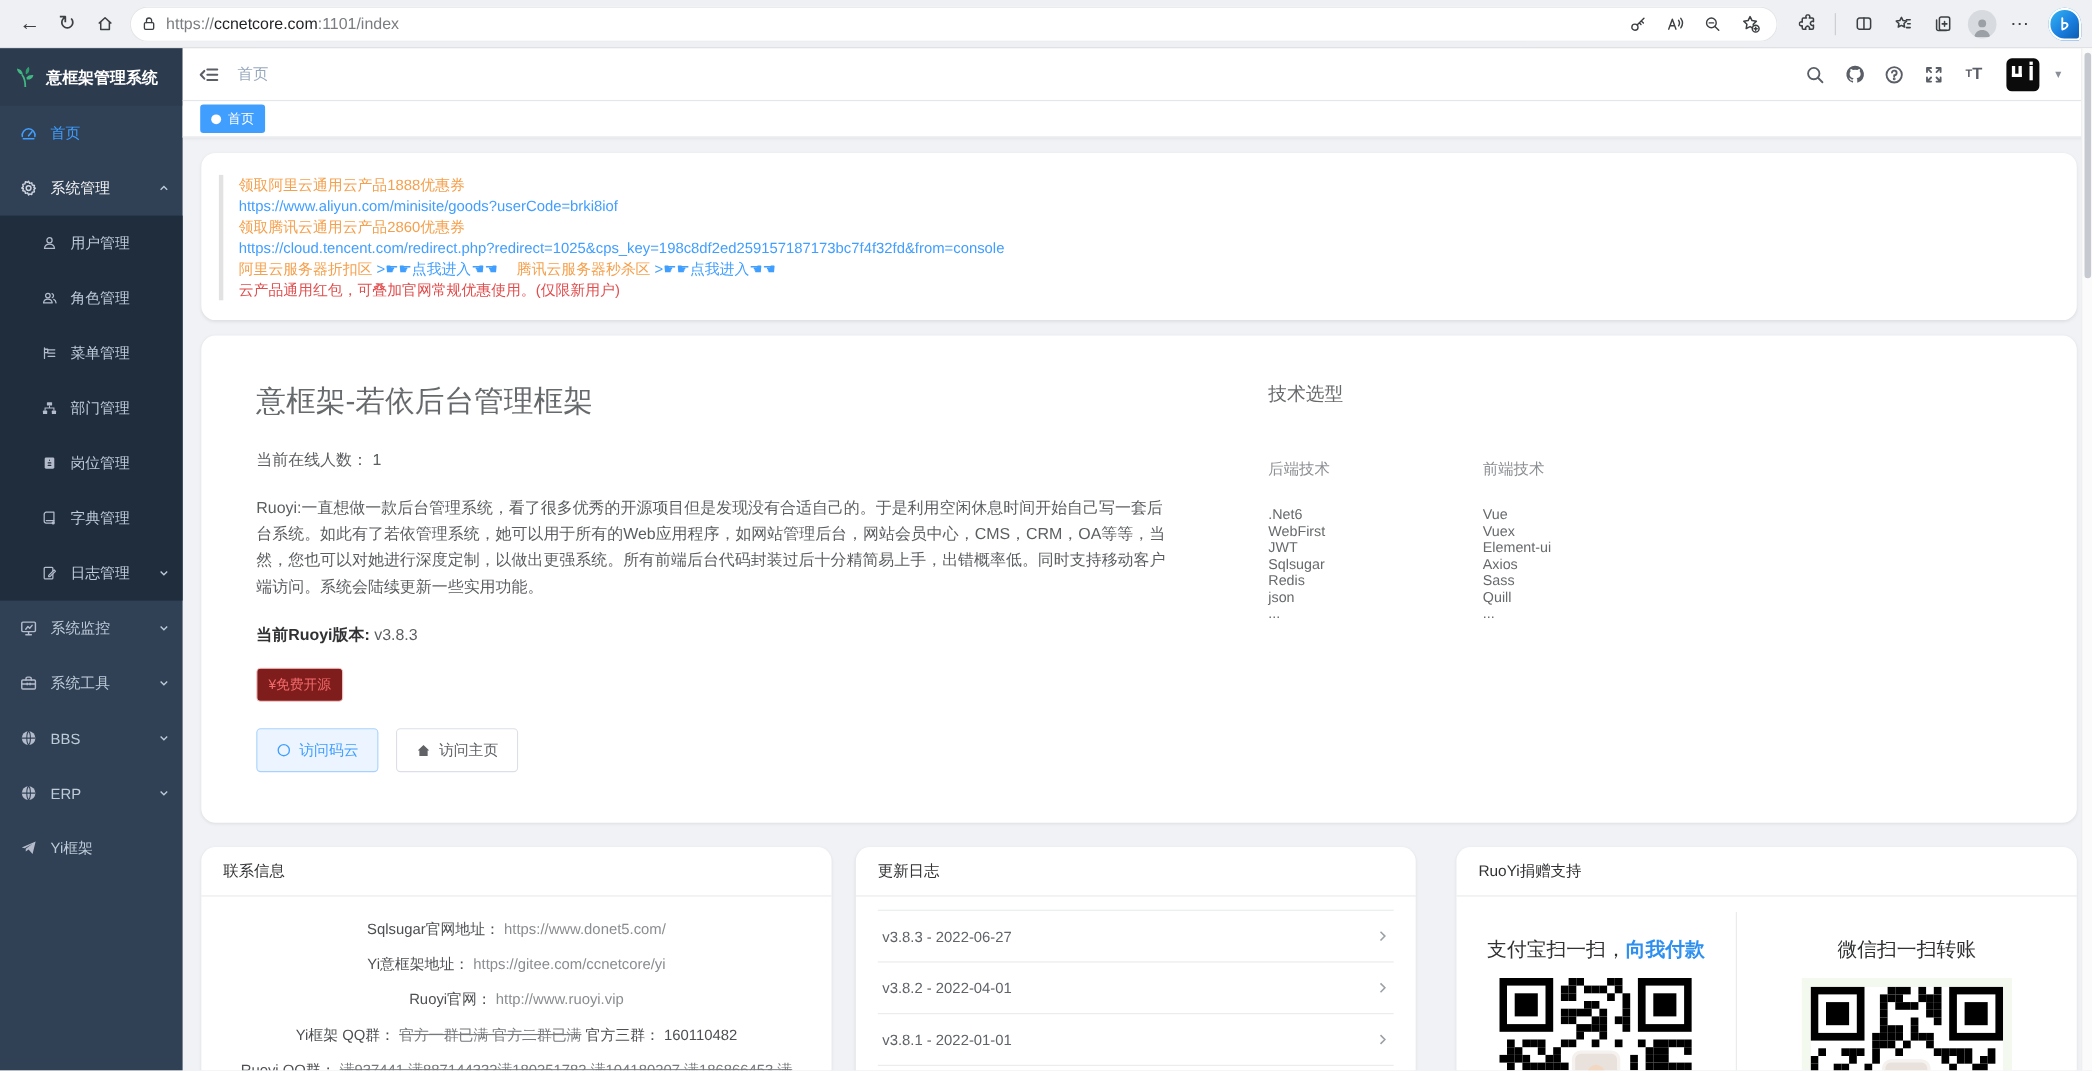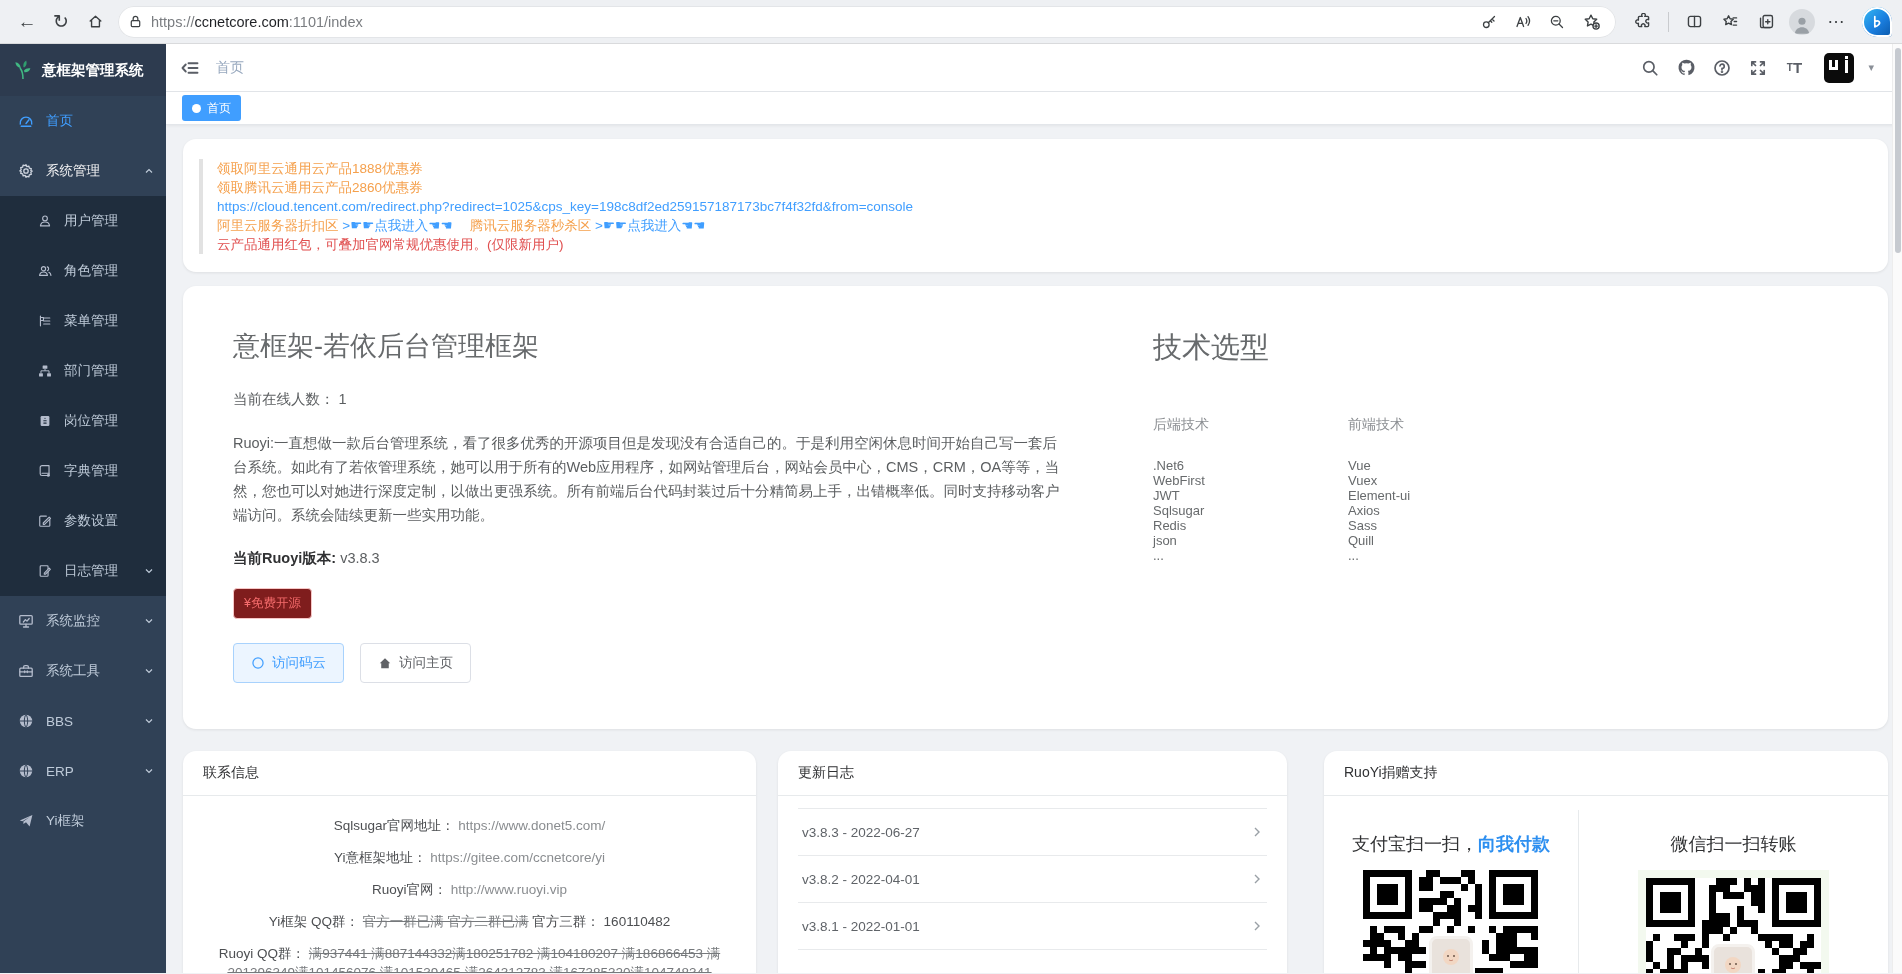--- a/index.html
+++ b/index.html
@@ -285,27 +285,20 @@
           </svg>
         <span class="lbl">岗位管理</span>
       </div>
       <div class="s-item">
         <svg class="i14 stroke" viewBox="0 0 16 16">
             <path d="M4.6 1.9h8v11.2h-8A2.1 2.1 0 0 1 2.5 11V4a2.1 2.1 0 0 1 2.1-2.1z"></path>
             <path d="M4.6 10.6h8"></path>
             <circle cx="11.8" cy="13" r="1.6" fill="#b4bccc" stroke="none"></circle>
           </svg>
         <span class="lbl">字典管理</span>
-      </div>
-      <div class="s-item">
-        <svg class="i14 stroke" viewBox="0 0 16 16">
-            <path d="M13.5 6.5V13a1 1 0 0 1-1 1H3a1 1 0 0 1-1-1V3.5a1 1 0 0 1 1-1h6.5"></path>
-            <path d="M6 10.3l6.8-6.8 1.5 1.5-6.8 6.8H6z"></path>
-          </svg>
-        <span class="lbl">参数设置</span>
       </div>
       <div class="s-item">
         <svg class="i14 stroke" viewBox="0 0 16 16">
             <rect x="2.5" y="2" width="9" height="12" rx="1"></rect>
             <path d="M7.2 10.4l5.6-5.6 1.3 1.3-5.6 5.6H7.2z" fill="#1f2d3d"></path>
           </svg>
         <span class="lbl">日志管理</span>
         <svg class="chev" width="10" height="10" viewBox="0 0 10 10">
             <path d="M2 3.5l3 3 3-3" fill="none" stroke="#bfcbd9" stroke-width="1.2"></path>
           </svg>
@@ -406,20 +399,21 @@
           <i class="dot"></i>
           <span>首页</span>
         </span>
     </div>
 
     <div class="content">
 
       <div class="card notice">
         <div class="notice-inner">
           <div class="t-org">领取阿里云通用云产品1888优惠券</div>
+          <div class="t-blu">https://www.aliyun.com/minisite/goods?userCode=brki8iof</div>
           <div class="t-org">领取腾讯云通用云产品2860优惠券</div>
           <div class="t-blu">https://cloud.tencent.com/redirect.php?redirect=1025&amp;cps_key=198c8df2ed259157187173bc7f4f32fd&amp;from=console</div>
           <div>
             <span class="t-org">阿里云服务器折扣区 </span><span class="t-blu">&gt;☛☛点我进入☚☚</span><span class="t-org">　 腾讯云服务器秒杀区 </span><span class="t-blu">&gt;☛☛点我进入☚☚</span>
           </div>
           <div class="t-red">云产品通用红包，可叠加官网常规优惠使用。(仅限新用户)</div>
         </div>
       </div>
 
       <div class="card intro">
@@ -438,21 +432,21 @@
             </span>
             <span class="btn btn-home">
               <svg width="14" height="14" viewBox="0 0 16 16">
                   <path d="M2 8.2L8 2.6l6 5.6h-1.7V14H3.7V8.2z" fill="#606266"></path>
                 </svg>
               <span>访问主页</span>
             </span>
           </div>
         </div>
         <div class="intro-right">
-          <h2 class="big" style="font-size:29px;">技术选型</h2>
+          <h2 class="big" style="font-size:17px;">技术选型</h2>
           <div class="tech-cols">
             <div class="tech-col">
               <div class="tech-sub">后端技术</div>
               <div class="tech-item">.Net6</div>
               <div class="tech-item">WebFirst</div>
               <div class="tech-item">JWT</div>
               <div class="tech-item">Sqlsugar</div>
               <div class="tech-item">Redis</div>
               <div class="tech-item">json</div>
               <div class="tech-item">...</div>

